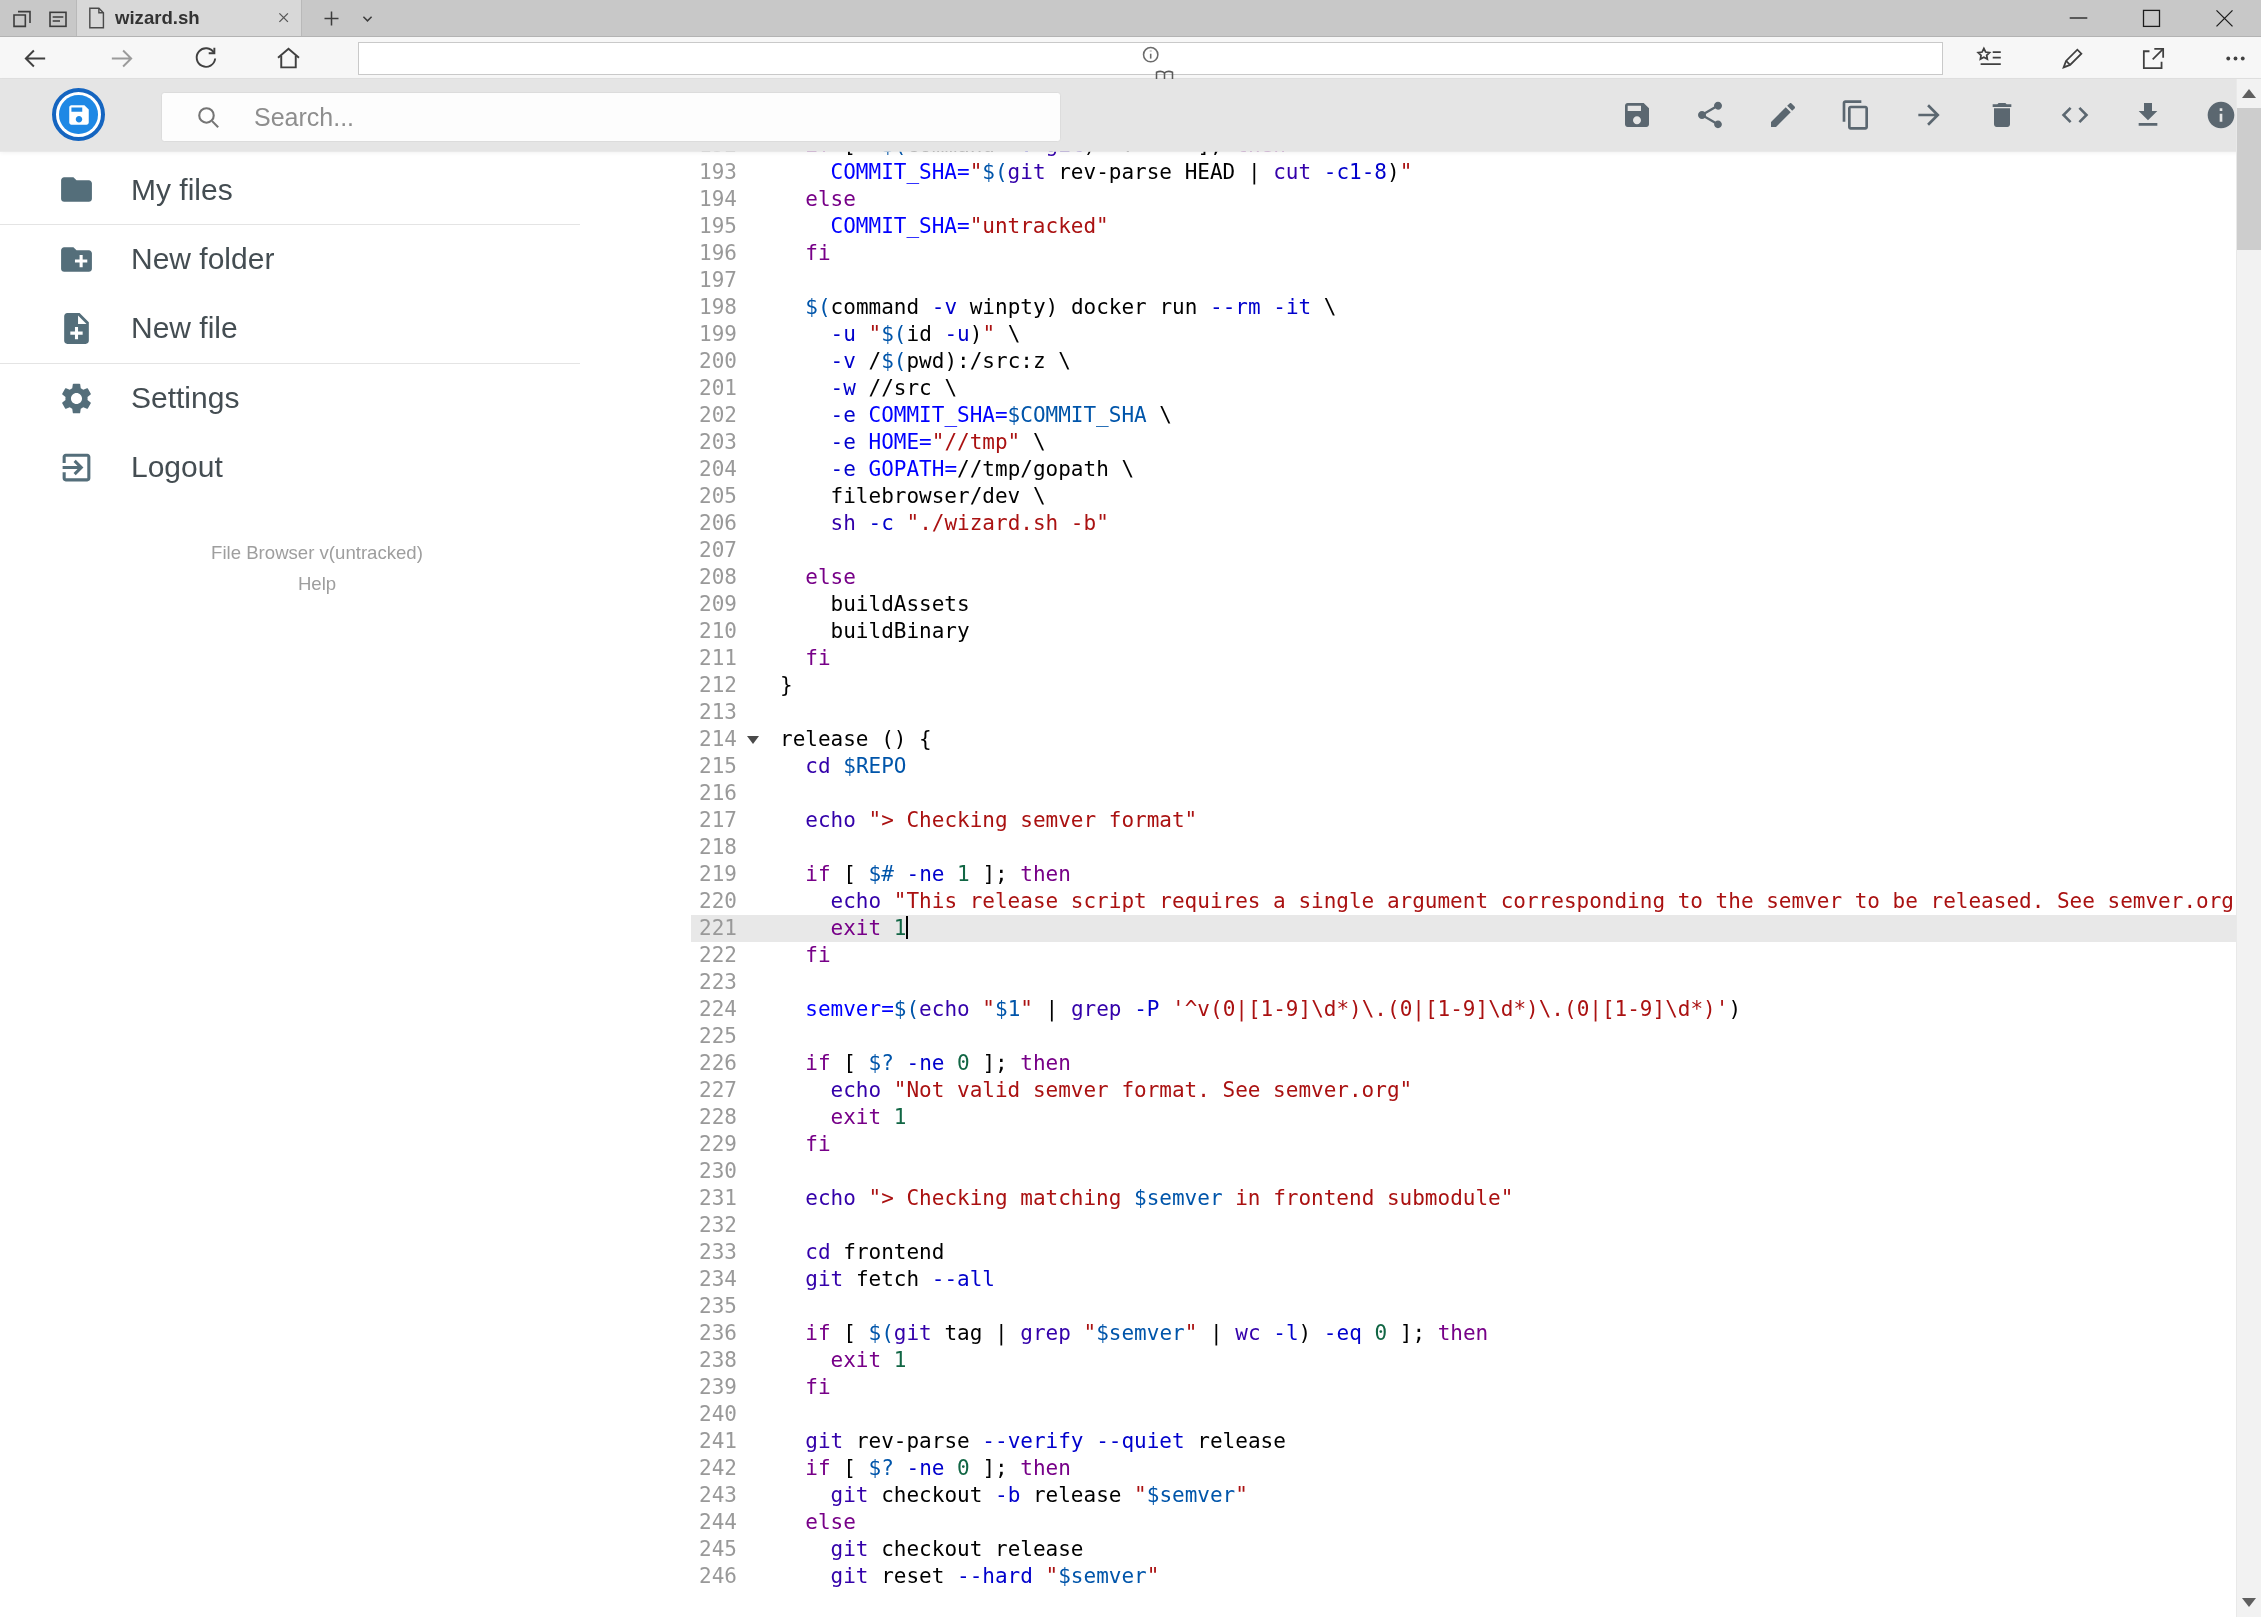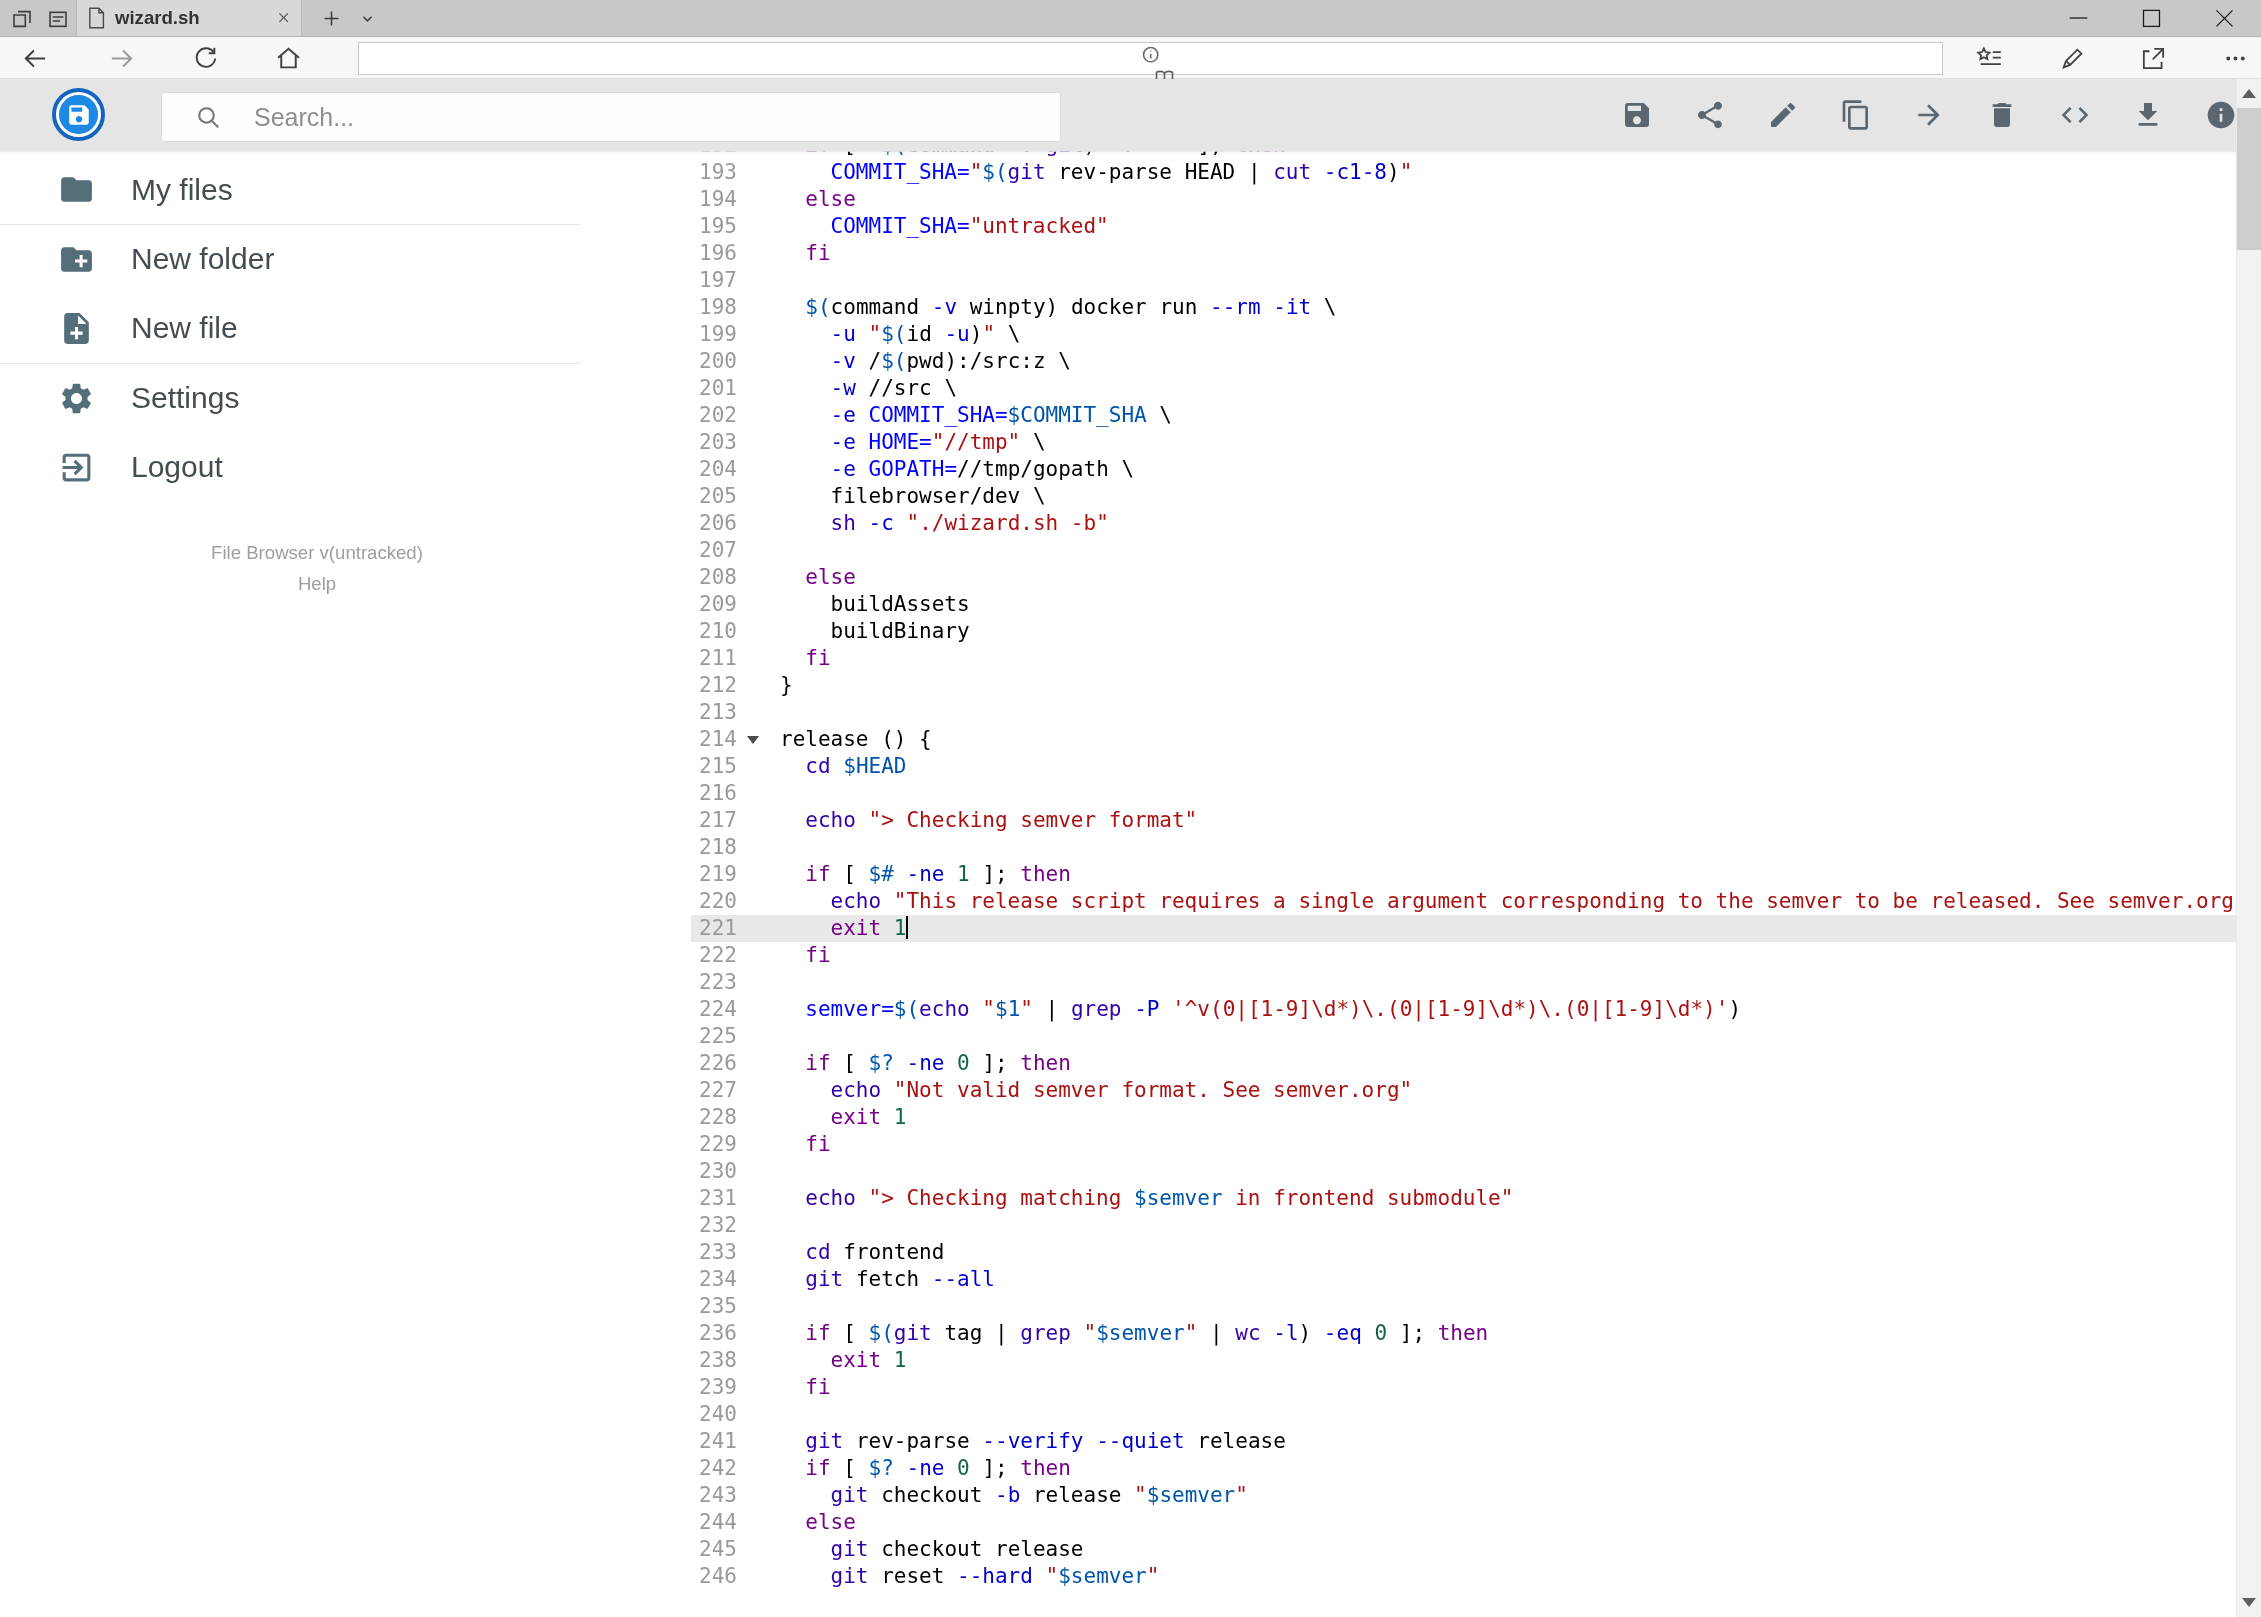--- a/index.html
+++ b/index.html
@@ -350,21 +350,21 @@
         <div class="cm-line"><span class="ln">205</span><span class="mk"></span><span class="cd"><span class="tk-pln">    </span><span class="tk-pln">filebrowser</span><span class="tk-pln">/</span><span class="tk-pln">dev</span><span class="tk-pln"> \</span></span></div>
         <div class="cm-line"><span class="ln">206</span><span class="mk"></span><span class="cd"><span class="tk-pln">    </span><span class="tk-bi">sh</span><span class="tk-pln"> </span><span class="tk-attr">-c</span><span class="tk-pln"> </span><span class="tk-str">"./wizard.sh -b"</span></span></div>
         <div class="cm-line"><span class="ln">207</span><span class="mk"></span><span class="cd"></span></div>
         <div class="cm-line"><span class="ln">208</span><span class="mk"></span><span class="cd"><span class="tk-pln">  </span><span class="tk-kw">else</span></span></div>
         <div class="cm-line"><span class="ln">209</span><span class="mk"></span><span class="cd"><span class="tk-pln">    </span><span class="tk-pln">buildAssets</span></span></div>
         <div class="cm-line"><span class="ln">210</span><span class="mk"></span><span class="cd"><span class="tk-pln">    </span><span class="tk-pln">buildBinary</span></span></div>
         <div class="cm-line"><span class="ln">211</span><span class="mk"></span><span class="cd"><span class="tk-pln">  </span><span class="tk-kw">fi</span></span></div>
         <div class="cm-line"><span class="ln">212</span><span class="mk"></span><span class="cd"><span class="tk-pln">}</span></span></div>
         <div class="cm-line"><span class="ln">213</span><span class="mk"></span><span class="cd"></span></div>
         <div class="cm-line"><span class="ln">214</span><span class="mk"><span class="fold"></span></span><span class="cd"><span class="tk-pln">release</span><span class="tk-pln"> () {</span></span></div>
-        <div class="cm-line"><span class="ln">215</span><span class="mk"></span><span class="cd"><span class="tk-pln">  </span><span class="tk-bi">cd</span><span class="tk-pln"> </span><span class="tk-var">$HEAD</span></span></div>
+        <div class="cm-line"><span class="ln">215</span><span class="mk"></span><span class="cd"><span class="tk-pln">  </span><span class="tk-bi">cd</span><span class="tk-pln"> </span><span class="tk-var">$REPO</span></span></div>
         <div class="cm-line"><span class="ln">216</span><span class="mk"></span><span class="cd"></span></div>
         <div class="cm-line"><span class="ln">217</span><span class="mk"></span><span class="cd"><span class="tk-pln">  </span><span class="tk-bi">echo</span><span class="tk-pln"> </span><span class="tk-str">"&gt; Checking semver format"</span></span></div>
         <div class="cm-line"><span class="ln">218</span><span class="mk"></span><span class="cd"></span></div>
         <div class="cm-line"><span class="ln">219</span><span class="mk"></span><span class="cd"><span class="tk-pln">  </span><span class="tk-kw">if</span><span class="tk-pln"> [ </span><span class="tk-var">$#</span><span class="tk-pln"> </span><span class="tk-attr">-ne</span><span class="tk-pln"> </span><span class="tk-num">1</span><span class="tk-pln"> ]; </span><span class="tk-kw">then</span></span></div>
         <div class="cm-line"><span class="ln">220</span><span class="mk"></span><span class="cd"><span class="tk-pln">    </span><span class="tk-bi">echo</span><span class="tk-pln"> </span><span class="tk-str">"This release script requires a single argument corresponding to the semver to be released. See semver.org"</span></span></div>
         <div class="cm-line active"><span class="ln">221</span><span class="mk"></span><span class="cd"><span class="tk-pln">    </span><span class="tk-kw">exit</span><span class="tk-pln"> </span><span class="tk-num">1</span><span class="cursor"></span></span></div>
         <div class="cm-line"><span class="ln">222</span><span class="mk"></span><span class="cd"><span class="tk-pln">  </span><span class="tk-kw">fi</span></span></div>
         <div class="cm-line"><span class="ln">223</span><span class="mk"></span><span class="cd"></span></div>
         <div class="cm-line"><span class="ln">224</span><span class="mk"></span><span class="cd"><span class="tk-pln">  </span><span class="tk-def">semver=</span><span class="tk-var">$(</span><span class="tk-bi">echo</span><span class="tk-pln"> </span><span class="tk-str">"</span><span class="tk-var">$1</span><span class="tk-str">"</span><span class="tk-pln"> | </span><span class="tk-bi">grep</span><span class="tk-pln"> </span><span class="tk-attr">-P</span><span class="tk-pln"> </span><span class="tk-str">'^v(0|[1-9]\d*)\.(0|[1-9]\d*)\.(0|[1-9]\d*)'</span><span class="tk-pln">)</span></span></div>
         <div class="cm-line"><span class="ln">225</span><span class="mk"></span><span class="cd"></span></div>

